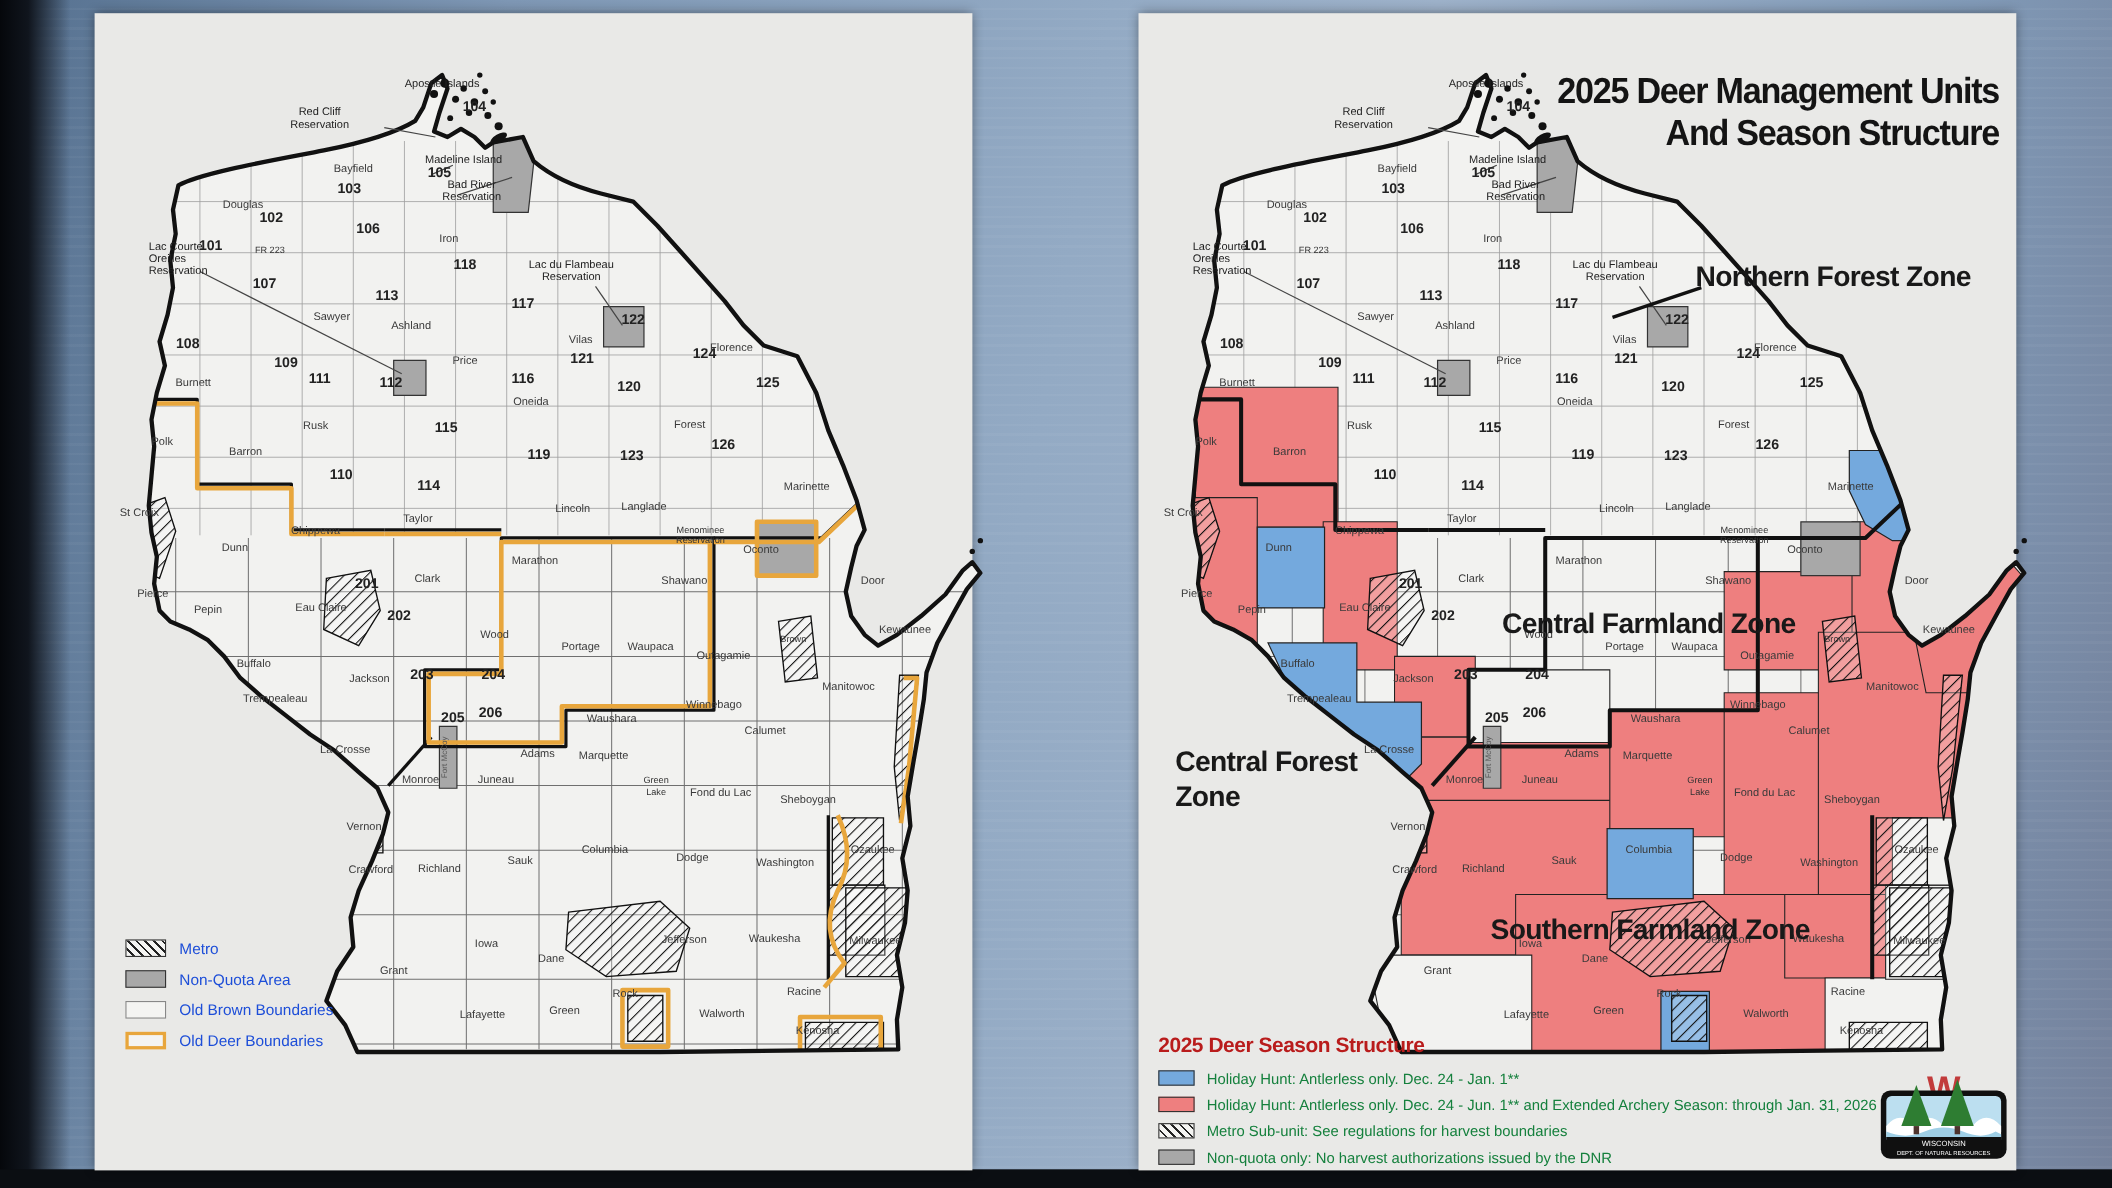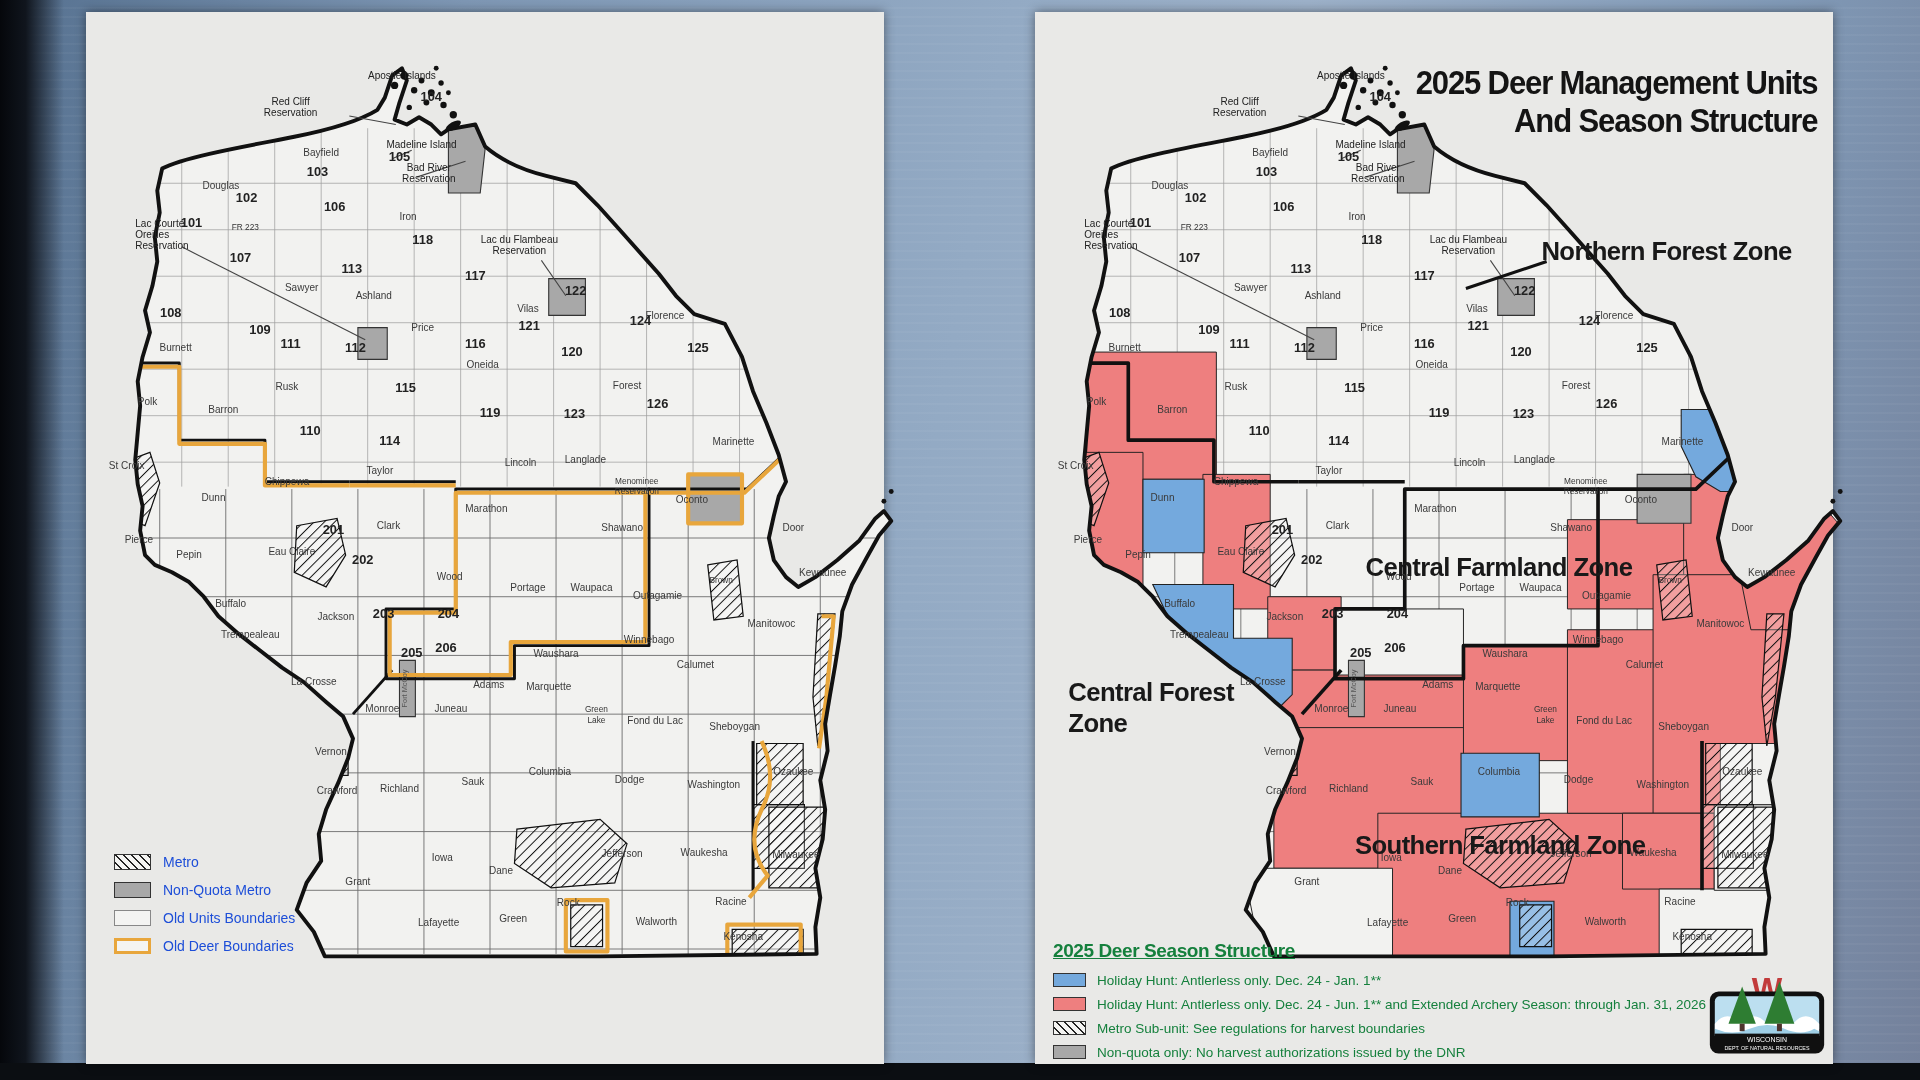--- a/index.html
+++ b/index.html
@@ -34,21 +34,21 @@
   .legend-left{position:absolute;left:28px;top:836px;}
   .legend-left .row{display:flex;align-items:center;height:28px;}
   .legend-left .sw{width:37px;height:16px;border:1.6px solid #333;margin-right:12px;box-sizing:border-box;}
   .legend-left .txt{font-size:14px;color:#1d4ed8;}
   .sw-metro{background:#f4f4f2 repeating-linear-gradient(45deg,transparent 0 4px,#222 4px 5.6px);}
   .sw-nonquota{background:#a8a8a8;}
   .sw-oldunit{background:#f4f4f2;border-color:#888 !important;}
   .sw-oldzone{background:#f4f4f2;border:3.5px solid #e8a63c !important;}
 
   .legend-right{position:absolute;left:18px;top:928px;}
-  .legend-right .lg-title{font-size:19px;font-weight:bold;color:#15803d;margin-bottom:6px;letter-spacing:-.4px;text-decoration:underline;}
+  .legend-right .lg-title{font-size:19px;font-weight:bold;color:#b91c1c;margin-bottom:6px;letter-spacing:-.4px;}
   .legend-right .row{display:flex;align-items:center;height:24px;}
   .legend-right .sw{width:33px;height:14px;border:1.4px solid #333;margin-right:11px;box-sizing:border-box;flex:0 0 auto;}
   .legend-right .txt{font-size:13.5px;color:#15803d;white-space:nowrap;}
   .sw-hatch{background:#f4f4f2 repeating-linear-gradient(45deg,transparent 0 4px,#222 4px 5.6px);}
 
   
   .dnr-logo{position:absolute;left:672px;top:962px;width:120px;height:82px;}
 </style>
 </head>
 <body>
@@ -295,25 +295,25 @@
         <text x="262" y="553" text-anchor="middle" class="lbl-v" transform="rotate(-90 262 553)">Fort McCoy</text>
       </g>
     </svg>
   <div class="legend-left">
     <div class="row">
       <span class="sw sw-metro"></span>
       <span class="txt">Metro</span>
     </div>
     <div class="row">
       <span class="sw sw-nonquota"></span>
-      <span class="txt">Non-Quota Metro</span>
+      <span class="txt">Non-Quota Area</span>
     </div>
     <div class="row">
       <span class="sw sw-oldunit"></span>
-      <span class="txt">Old Units Boundaries</span>
+      <span class="txt">Old Brown Boundaries</span>
     </div>
     <div class="row">
       <span class="sw sw-oldzone"></span>
       <span class="txt">Old Deer Boundaries</span>
     </div>
   </div>
 </div>
 
 <div class="panel" id="panel-right">
   <svg class="map" id="map-right" viewBox="0 0 660 860">

